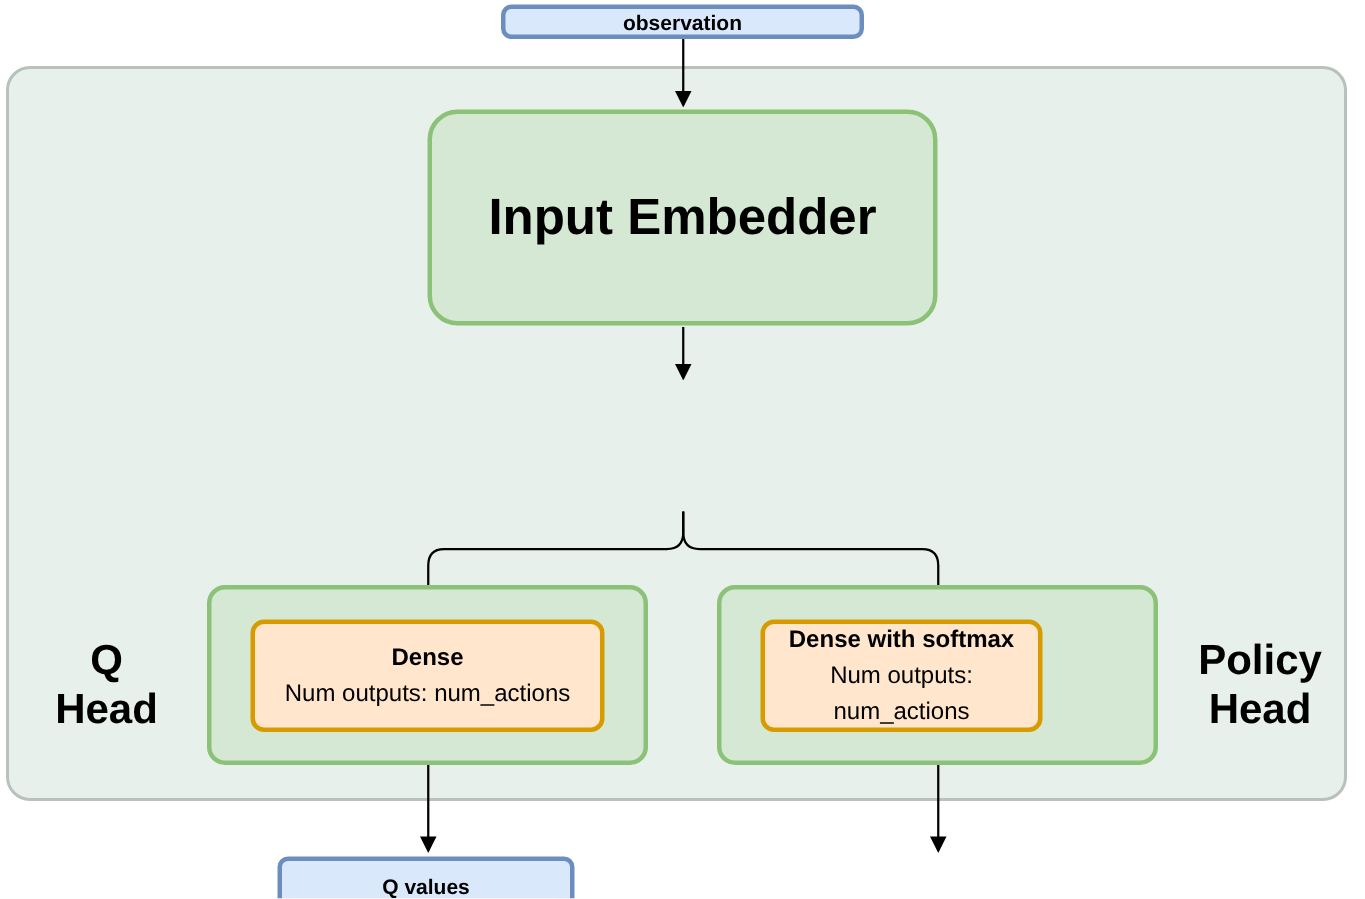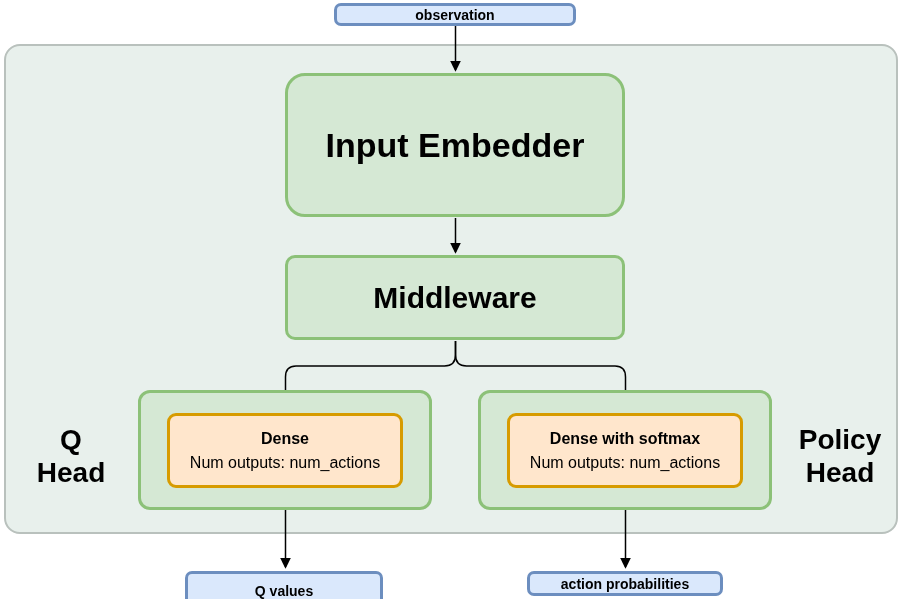--- a/index.html
+++ b/index.html
@@ -35,21 +35,21 @@
     background:#ffe6cc;border:3px solid #d79b00;border-radius:9px;
     flex-direction:column;line-height:24px;font-size:16px;z-index:4;
   }
   .orange-node .t{font-weight:bold;}
   #node-observation{left:334px;top:3px;width:242px;height:23px;}
   #node-input-embedder{left:285px;top:73px;width:340px;height:144px;font-size:34px;border-radius:20px;}
   #node-middleware{left:285px;top:255px;width:340px;height:85px;font-size:30px;}
   #group-q-head{left:138px;top:390px;width:294px;height:120px;}
   #node-q-dense{left:167px;top:413px;width:236px;height:75px;}
   #group-policy-head{left:478px;top:390px;width:294px;height:120px;}
-  #node-policy-dense{left:507px;top:413px;width:236px;height:75px;}
+  #node-policy-dense{left:507px;top:413px;width:188px;height:75px;}
   .side-label{
     width:110px;text-align:center;font-weight:bold;font-size:28px;line-height:33px;
     z-index:3;
   }
   #label-q-head{left:16px;top:423px;}
   #label-policy-head{left:785px;top:423px;}
   #node-q-values{left:185px;top:571px;width:198px;height:40px;}
   #node-action-probabilities{left:527px;top:571px;width:196px;height:25px;}
 </style>
 </head>
@@ -72,21 +72,20 @@
       <path d="M455.5,341 V355 Q455.5,366 466.5,366 H615 Q625.5,366 625.5,377 V410" marker-end="url(#arrow)"></path>
       <path d="M285.5,489 V567" marker-end="url(#arrow)"></path>
       <path d="M625.5,489 V567" marker-end="url(#arrow)"></path>
     </g>
   </svg>
 
   <div id="node-observation" class="abs node blue-node">observation</div>
 
   <div id="node-input-embedder" class="abs node green-node">Input Embedder</div>
 
-  <div id="node-middleware" class="abs node green-node">Middleware</div>
 
   <div id="label-q-head" class="abs side-label">
     <div>Q</div>
     <div>Head</div>
   </div>
   <div id="group-q-head" class="abs green-group"></div>
   <div id="node-q-dense" class="abs node orange-node">
     <div class="t">Dense</div>
     <div>Num outputs: num_actions</div>
   </div>
@@ -95,15 +94,14 @@
     <div>Policy</div>
     <div>Head</div>
   </div>
   <div id="group-policy-head" class="abs green-group"></div>
   <div id="node-policy-dense" class="abs node orange-node">
     <div class="t">Dense with softmax</div>
     <div>Num outputs: num_actions</div>
   </div>
 
   <div id="node-q-values" class="abs node blue-node">Q values</div>
-  <div id="node-action-probabilities" class="abs node blue-node">action probabilities</div>
 
 </div>
 
 </body></html>

